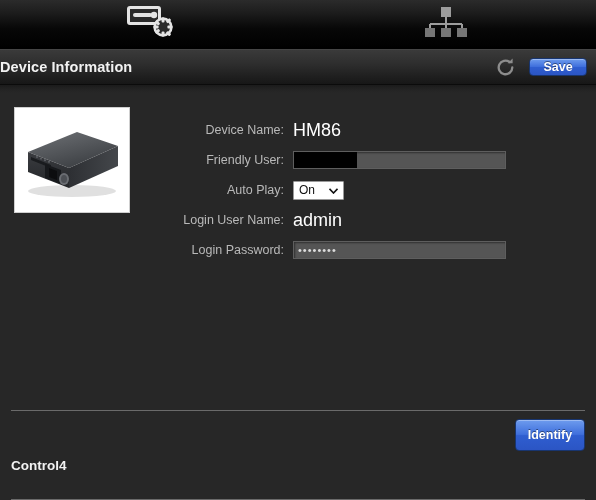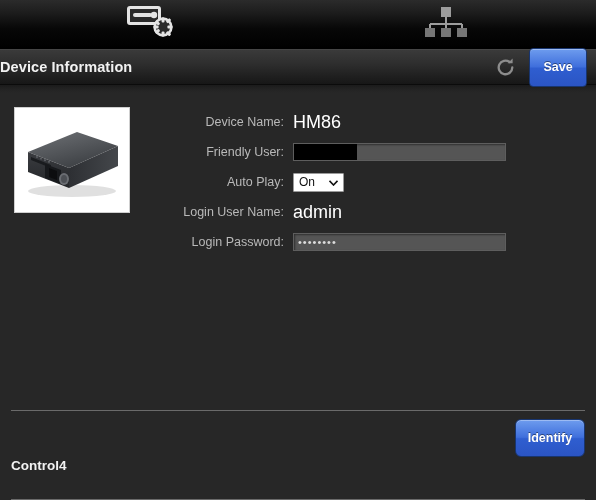--- a/index.html
+++ b/index.html
@@ -83,22 +83,22 @@
     border-radius: 4px;
     color: #ffffff;
     font-size: 12.5px;
     font-weight: bold;
     text-shadow: 0 -1px 0 rgba(0,0,0,0.45);
     box-shadow: inset 0 1px 0 rgba(255,255,255,0.32);
     cursor: pointer;
     padding: 0 10px;
     box-sizing: border-box;
   }
-  .btn-save   { width: 58px; height: 39px; }
-  .btn-ident  { width: 70px; height: 38px; border-radius: 6px; }
+  .btn-save   { width: 58px; height: 18px; }
+  .btn-ident  { width: 70px; height: 32px; }
 
   .refresh-icon { cursor: pointer; line-height: 0; }
 
   
   .content { position: relative; }
 
   .device-photo {
     position: absolute;
     left: 14px;
     top: 14px;
@@ -106,21 +106,21 @@
     height: 106px;
     background: #ffffff;
     border: 1px solid #cfcfcf;
     box-sizing: border-box;
     overflow: hidden;
   }
 
   .form {
     position: absolute;
     left: 150px;
-    top: 14px;
+    top: 22px;
     width: 430px;
   }
   .form-row {
     display: flex;
     align-items: center;
     height: 30px;
   }
   .form-label {
     width: 143px;
     text-align: right;

